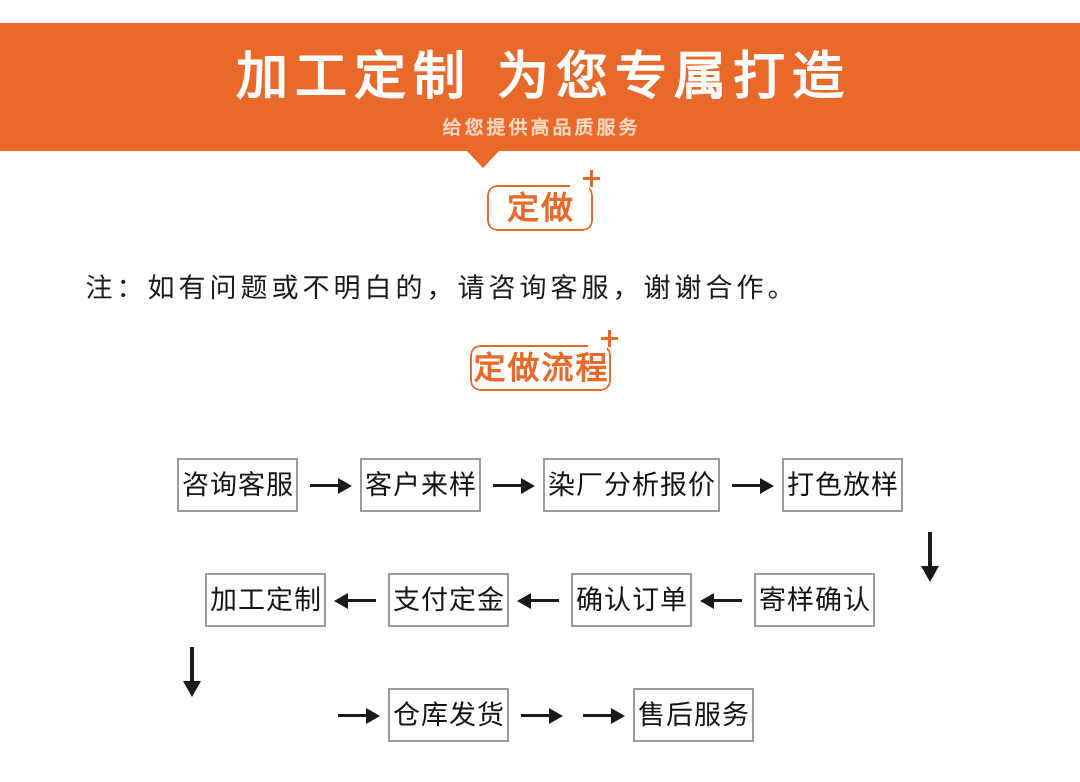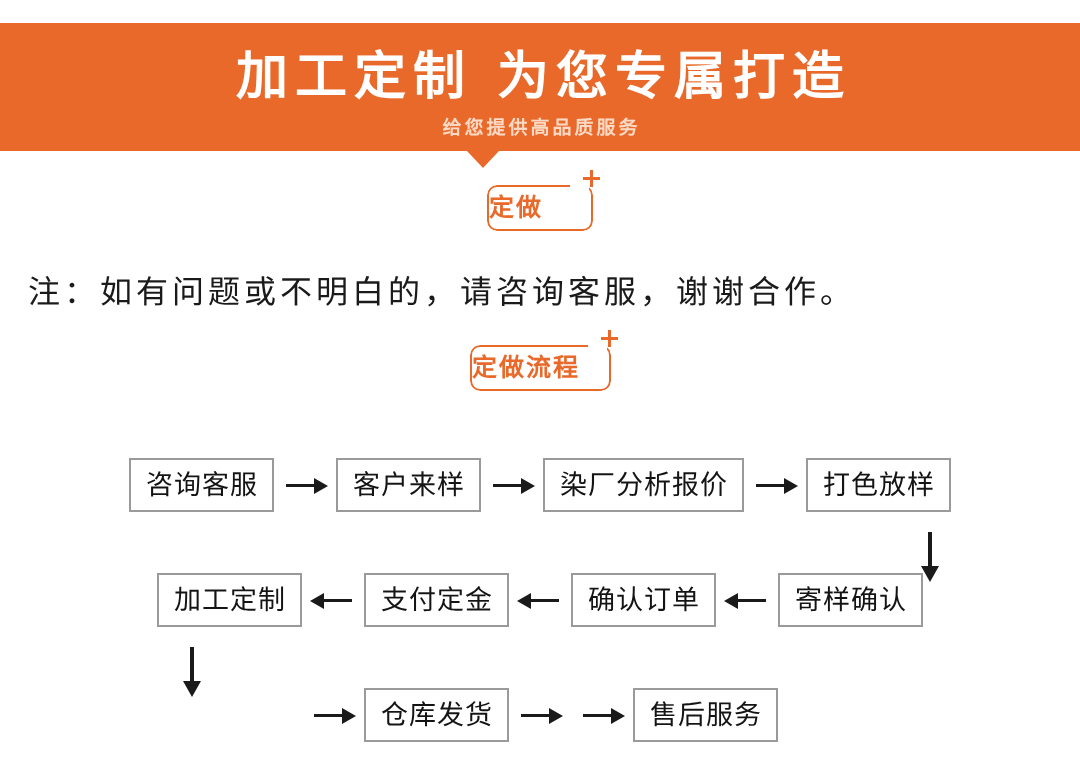--- a/index.html
+++ b/index.html
@@ -101,23 +101,23 @@
     height: 12px;
     background: #ffffff;
   }
   .badge-text {
     position: absolute;
     left: 0;
     top: 0;
     width: 100%;
     height: 38px;
     line-height: 46px;
-    text-align: left;
+    text-align: center;
     color: #e8692a;
-    font-size: 25px;
+    font-size: 32px;
     font-weight: bold;
     letter-spacing: 2px;
     text-indent: 2px;
     white-space: nowrap;
   }
   .badge-plus {
     position: absolute;
     right: -9px;
     top: -16px;
     width: 20px;
@@ -139,21 +139,21 @@
   #badge-dingzuo { left: 487px; top: 185px; width: 106px; }
   #badge-liucheng { left: 470px; top: 345px; width: 141px; }
 
   
   .note {
     position: absolute;
     left: 0;
     top: 266px;
     width: 880px;
     text-align: center;
-    font-size: 32px;
+    font-size: 27px;
     color: #1a1a1a;
     letter-spacing: 4px;
     text-indent: 4px;
     white-space: nowrap;
     font-family: Liberation Serif, serif;
   }
 
   
   .flow {
     position: absolute;
@@ -174,21 +174,21 @@
   #flow-row-1 { top: 18px; }
   #flow-row-2 { top: 133px; }
   #flow-row-3 { top: 248px; }
 
   .node {
     box-sizing: border-box;
     border: 2px solid #9a9a9a;
     background: #ffffff;
     height: 54px;
     line-height: 50px;
-    padding: 0 14px;
+    padding: 0 2px;
     font-size: 27px;
     color: #141414;
     letter-spacing: 1px;
     text-indent: 1px;
     white-space: nowrap;
     font-family: "DejaVu Sans", "Liberation Sans", sans-serif;
   }
   .arrow-h {
     width: 62px;
     height: 54px;

